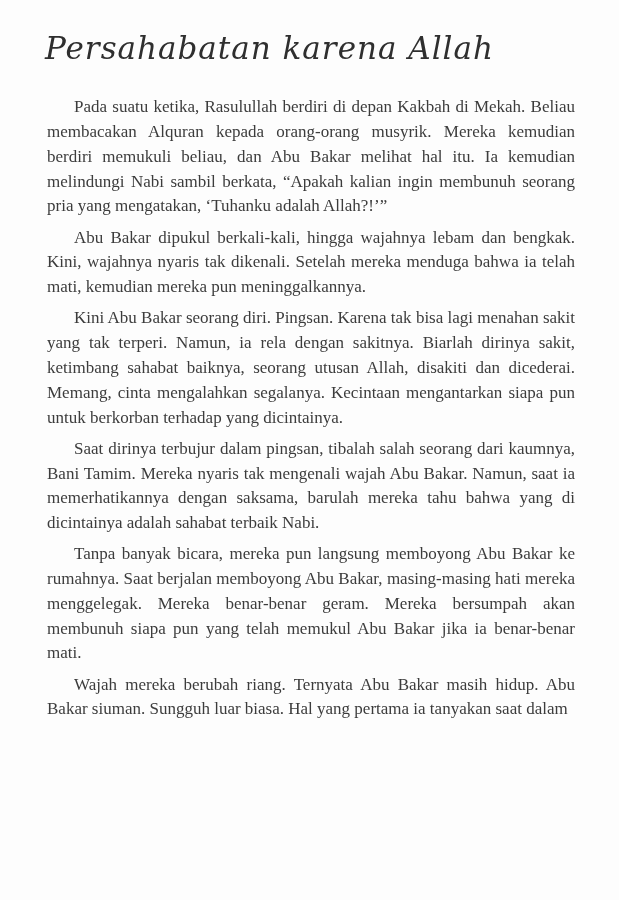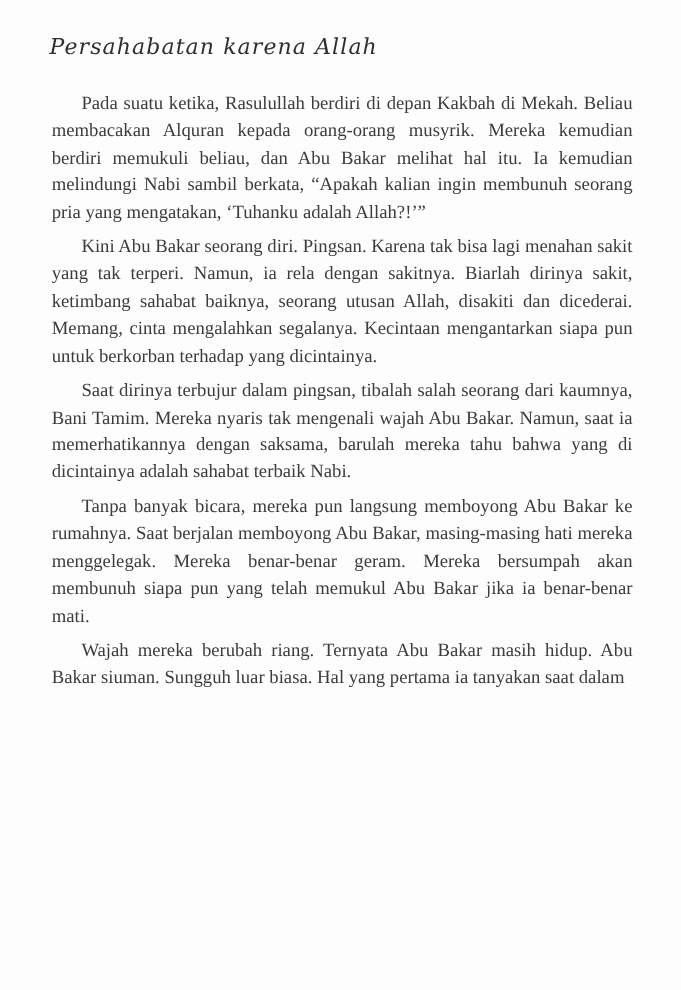--- a/index.html
+++ b/index.html
@@ -14,21 +14,21 @@
     background: #fdfdfd;
     overflow: hidden;
     font-family: "Liberation Serif", serif;
   }
   .chapter-title {
     margin: 0;
     padding: 30px 0 0 45px;
     font-family: "DejaVu Serif", serif;
     font-style: italic;
     font-weight: 500;
-    font-size: 20px;
+    font-size: 31px;
     letter-spacing: 1px;
     color: #2f2f2f;
     line-height: 1.2;
   }
   .body-text {
     padding: 28px 44px 0 47px;
     color: #3c3c3c;
     font-size: 17px;
     line-height: 24.8px;
     text-align: justify;
@@ -38,18 +38,19 @@
     text-indent: 27px;
   }
 </style>
 </head>
 <body>
 
 <div class="page">
   <h1 class="chapter-title">Persahabatan karena Allah</h1>
   <div class="body-text">
     <p>Pada suatu ketika, Rasulullah berdiri di depan Kakbah di Mekah. Beliau membacakan Alquran kepada orang-orang musyrik. Mereka kemudian berdiri memukuli beliau, dan Abu Bakar melihat hal itu. Ia kemudian melindungi Nabi sambil berkata, “Apakah kalian ingin membunuh seorang pria yang mengatakan, ‘Tuhanku adalah Allah?!’”</p>
+    <p>Abu Bakar dipukul berkali-kali, hingga wajahnya lebam dan bengkak. Kini, wajahnya nyaris tak dikenali. Setelah mereka menduga bahwa ia telah mati, kemudian mereka pun meninggalkannya.</p>
     <p>Kini Abu Bakar seorang diri. Pingsan. Karena tak bisa lagi menahan sakit yang tak terperi. Namun, ia rela dengan sakitnya. Biarlah dirinya sakit, ketimbang sahabat baiknya, seorang utusan Allah, disakiti dan dicederai. Memang, cinta mengalahkan segalanya. Kecintaan mengantarkan siapa pun untuk berkorban terhadap yang dicintainya.</p>
     <p>Saat dirinya terbujur dalam pingsan, tibalah salah seorang dari kaumnya, Bani Tamim. Mereka nyaris tak mengenali wajah Abu Bakar. Namun, saat ia memerhatikannya dengan saksama, barulah mereka tahu bahwa yang di dicintainya adalah sahabat terbaik Nabi.</p>
     <p>Tanpa banyak bicara, mereka pun langsung memboyong Abu Bakar ke rumahnya. Saat berjalan memboyong Abu Bakar, masing-masing hati mereka menggelegak. Mereka benar-benar geram. Mereka bersumpah akan membunuh siapa pun yang telah memukul Abu Bakar jika ia benar-benar mati.</p>
     <p>Wajah mereka berubah riang. Ternyata Abu Bakar masih hidup. Abu Bakar siuman. Sungguh luar biasa. Hal yang pertama ia tanyakan saat dalam</p>
   </div>
 </div>
 
 </body></html>

